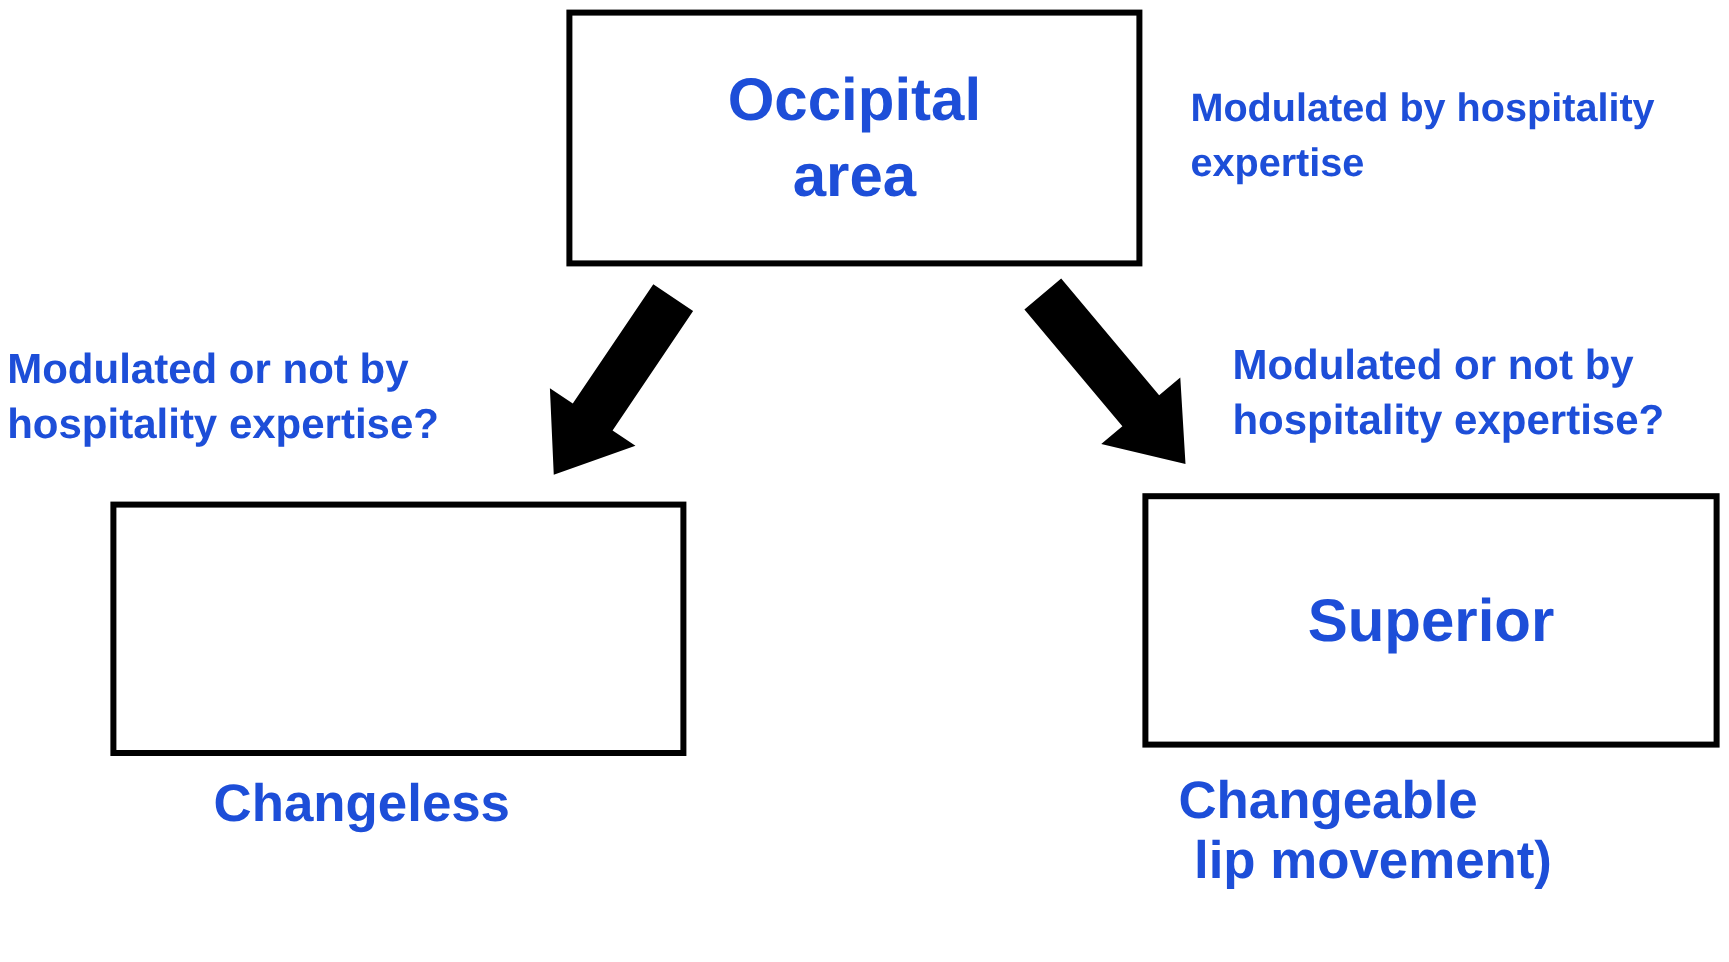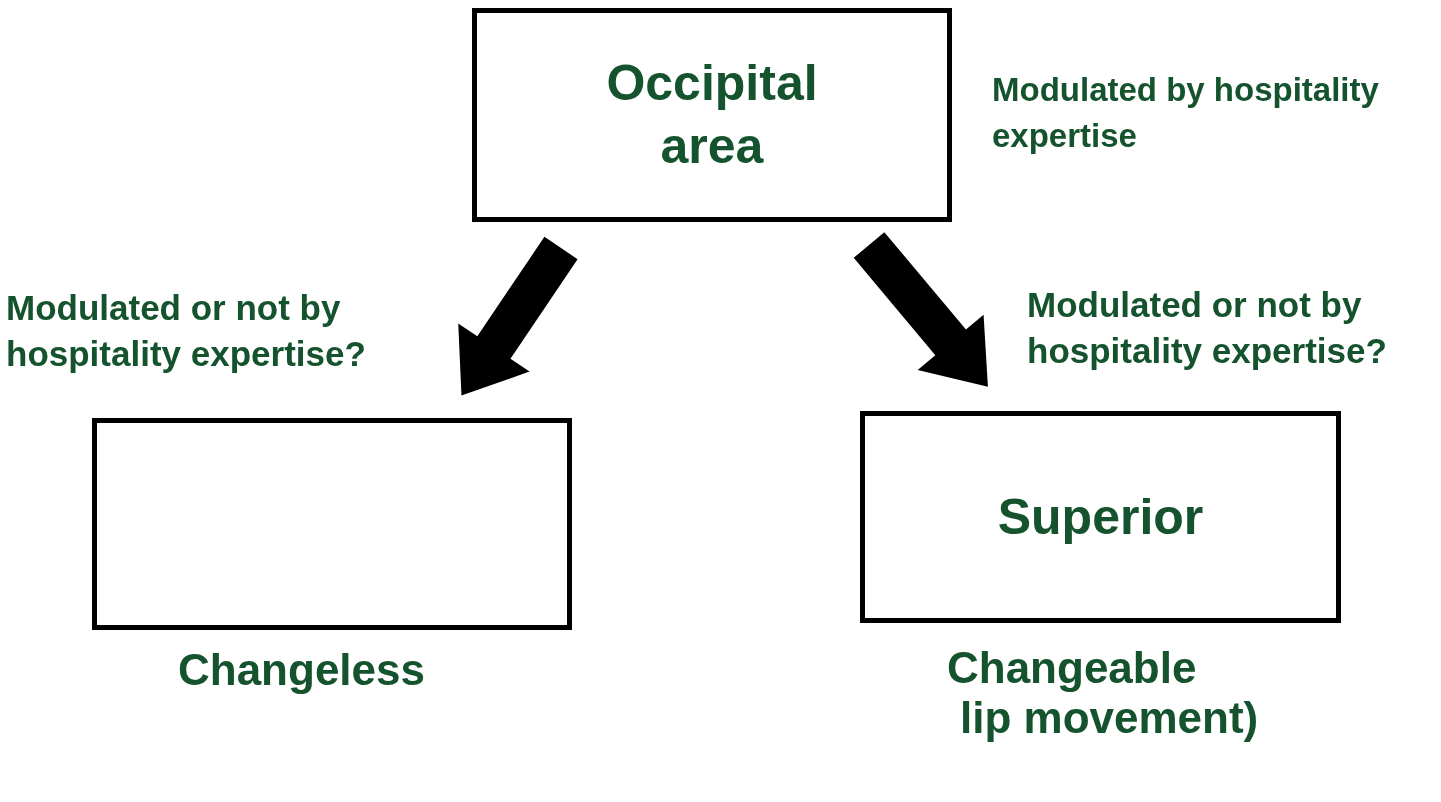--- a/index.html
+++ b/index.html
@@ -1,49 +1,49 @@
 <!DOCTYPE html>
 <html><head>
 <meta charset="utf-8">
 <style>
   html,body{margin:0;padding:0;background:#ffffff;}
   .canvas{
     position:relative;
     width:1439px;height:802px;
     background:#ffffff;
-    color:#14532d;
+    color:#1d4ed8;
     font-family:"Liberation Sans", sans-serif;
     overflow:hidden;
   }
   .arrows{position:absolute;left:0;top:0;width:1441px;height:802px;pointer-events:none;}
   .arrow{fill:#000000;}
 
   .node{
     position:absolute;
     box-sizing:border-box;
     border:5px solid #000000;
     background:#ffffff;
     display:flex;flex-direction:column;
     align-items:center;justify-content:center;
     text-align:center;
   }
   .node .ln{
     font-size:50px;font-weight:bold;line-height:63px;white-space:nowrap;
   }
   #node-occipital{left:472px;top:8px;width:480px;height:214px;}
   #node-fusiform{left:92px;top:418px;width:480px;height:212px;}
-  #node-sts{left:860px;top:411px;width:481px;height:212px;}
+  #node-sts{left:952px;top:411px;width:481px;height:212px;}
 
   .note{position:absolute;font-weight:bold;}
   .note .ln{white-space:nowrap;}
   #note-top-right{left:992px;top:67px;font-size:33px;line-height:46px;}
   #note-left{left:6px;top:285px;font-size:35px;line-height:46px;}
   #note-right{left:1027px;top:282px;font-size:35px;line-height:46px;}
   #caption-left{left:178px;top:646px;font-size:44px;line-height:48px;}
-  #caption-right{left:947px;top:643px;font-size:44px;line-height:50px;}
+  #caption-right{left:982px;top:643px;font-size:44px;line-height:50px;}
   #caption-right .ln:nth-child(2){margin-left:13px;}
   #caption-right .ln:nth-child(3){margin-left:31px;font-style:italic;}
 </style>
 </head>
 <body>
 
 <div class="canvas">
 
   <svg class="arrows" viewBox="0 0 1441 802" xmlns="http://www.w3.org/2000/svg">
     <g transform="translate(561,248) rotate(124)">

